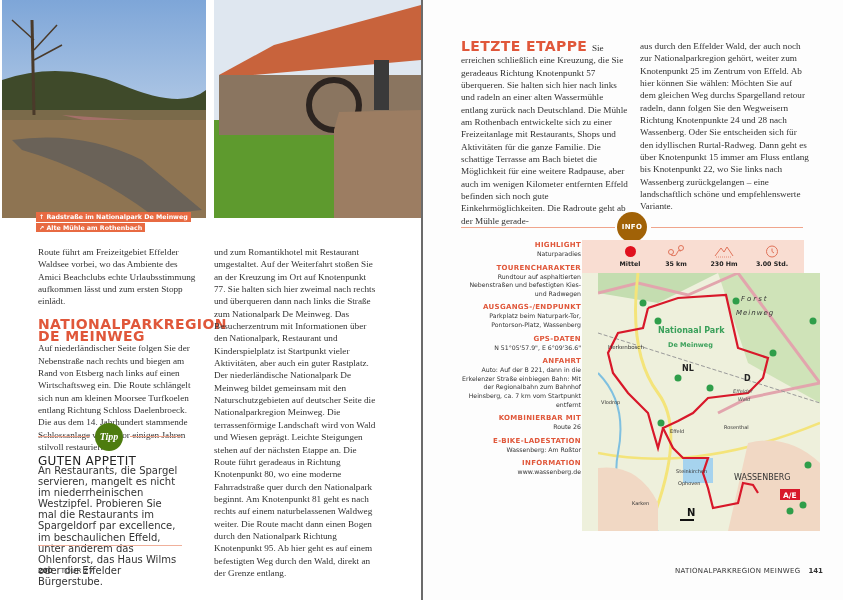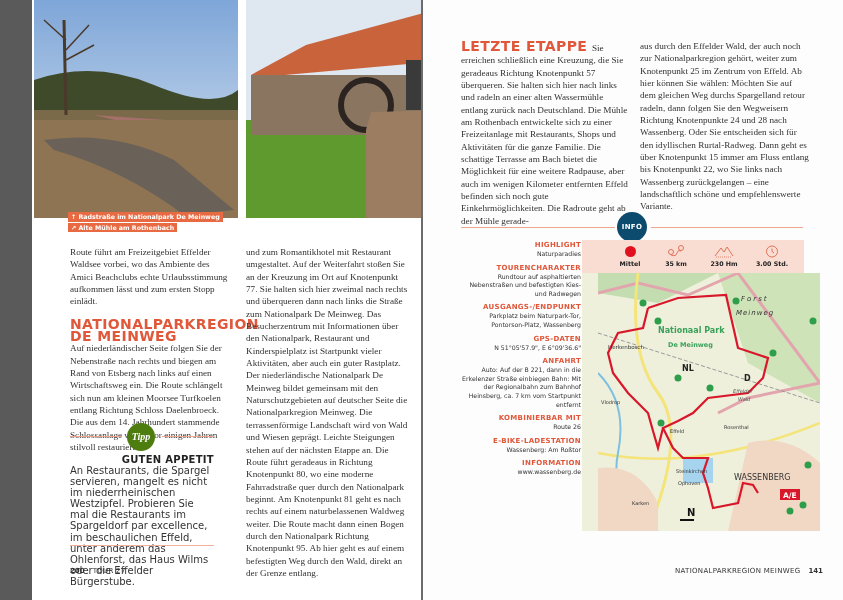--- a/index.html
+++ b/index.html
@@ -1,18 +1,18 @@
 <!DOCTYPE html>
 <html><head>
 <meta charset="utf-8">
 <style>
   html,body{margin:0;padding:0;}
   body{width:843px;height:600px;background:#5a5a5a;position:relative;overflow:hidden;font-family:"Liberation Serif",serif;}
   .page{position:absolute;top:0;height:600px;background:#fff;overflow:hidden;}
-  #page-left{left:0;width:421px;margin-left:32px;}
+  #page-left{left:0;width:421px;}
   #page-right{left:423px;width:420px;background:#fdfdfd;}
   .gutter{position:absolute;left:421px;top:0;width:2px;height:600px;background:#6b6b6b;}
 
   
   .photo{position:absolute;top:0;height:218px;overflow:hidden;}
   #photo1{left:2px;width:204px;}
   #photo2{left:214px;width:207px;}
   .photo svg{display:block;width:100%;height:100%;}
 
   .captions{position:absolute;left:36px;top:212px;}
@@ -24,40 +24,40 @@
   .hl{font-family:"DejaVu Sans",sans-serif;font-weight:bold;color:#e0573a;font-size:14px;letter-spacing:0.4px;}
   #left-col1{left:38px;top:246px;width:162px;}
   #left-col2{left:214px;top:246px;width:164px;}
   .subhead{margin-top:10px !important;}
 
   
   .tipp{position:absolute;left:38px;top:421px;width:144px;}
   .tipp .line{position:absolute;top:15px;height:1px;background:#f0a58c;width:52px;}
   .tipp .l1{left:0;} .tipp .l2{right:0;}
   .tipp .badge{position:absolute;left:57px;top:2px;width:28px;height:28px;border-radius:50%;background:#4d7c0f;color:#fff;font-family:"Liberation Serif",serif;font-style:italic;font-weight:bold;font-size:10px;text-align:center;line-height:28px;}
-  .tipp .title{position:absolute;top:33px;left:0;width:144px;text-align:right;font-family:"DejaVu Sans",sans-serif;font-weight:bold;font-size:10px;letter-spacing:0.3px;color:#222;}
+  .tipp .title{position:absolute;top:33px;left:0;width:144px;text-align:left;font-family:"DejaVu Sans",sans-serif;font-weight:normal;font-size:12px;letter-spacing:0.3px;color:#222;}
   .tipp .text{position:absolute;top:44px;left:0;width:144px;font-family:"DejaVu Sans",sans-serif;font-size:10px;line-height:11.1px;color:#333;}
   .tipp .bottomline{position:absolute;top:124px;left:0;width:144px;height:1px;background:#f0b09b;}
 
   .footer{position:absolute;top:567px;font-family:"DejaVu Sans",sans-serif;font-size:7px;color:#333;}
   #footer-left{left:38px;}
   #footer-left .num{font-weight:bold;margin-right:8px;}
   #footer-right{right:20px;}
   #footer-right .num{font-weight:bold;margin-left:8px;}
   .footer .lbl{letter-spacing:0.3px;}
 
   
   #right-col1{left:38px;top:40px;width:170px;}
   #right-col2{left:217px;top:40px;width:170px;}
 
   
   .info-line{position:absolute;top:227px;height:1px;background:#f0a58c;}
   #info-line-l{left:38px;width:154px;}
   #info-line-r{left:228px;width:152px;}
-  .info-badge{position:absolute;left:194px;top:212px;width:30px;height:30px;border-radius:50%;background:#0c4a6e;color:#fff;font-family:"DejaVu Sans",sans-serif;font-weight:bold;font-size:7px;text-align:center;line-height:30px;letter-spacing:0.3px;}
+  .info-badge{position:absolute;left:194px;top:212px;width:30px;height:30px;border-radius:50%;background:#a16207;color:#fff;font-family:"DejaVu Sans",sans-serif;font-weight:bold;font-size:7px;text-align:center;line-height:30px;letter-spacing:0.3px;}
 
   .facts{position:absolute;left:38px;top:240px;width:120px;text-align:right;font-family:"DejaVu Sans",sans-serif;}
   .fact{margin-bottom:4px;}
   .fact .k{font-weight:bold;color:#e0573a;font-size:7px;letter-spacing:0.3px;line-height:10px;}
   .fact .v{font-size:6.2px;line-height:8.6px;color:#333;}
 
   .stats{position:absolute;left:159px;top:240px;width:222px;height:33px;background:#f9ddd2;}
   .stat{position:absolute;top:2px;width:40px;text-align:center;font-family:"DejaVu Sans",sans-serif;}
   .stat .ico{height:18px;display:flex;align-items:center;justify-content:center;}
   .stat .v{font-weight:bold;font-size:6.3px;color:#222;}

